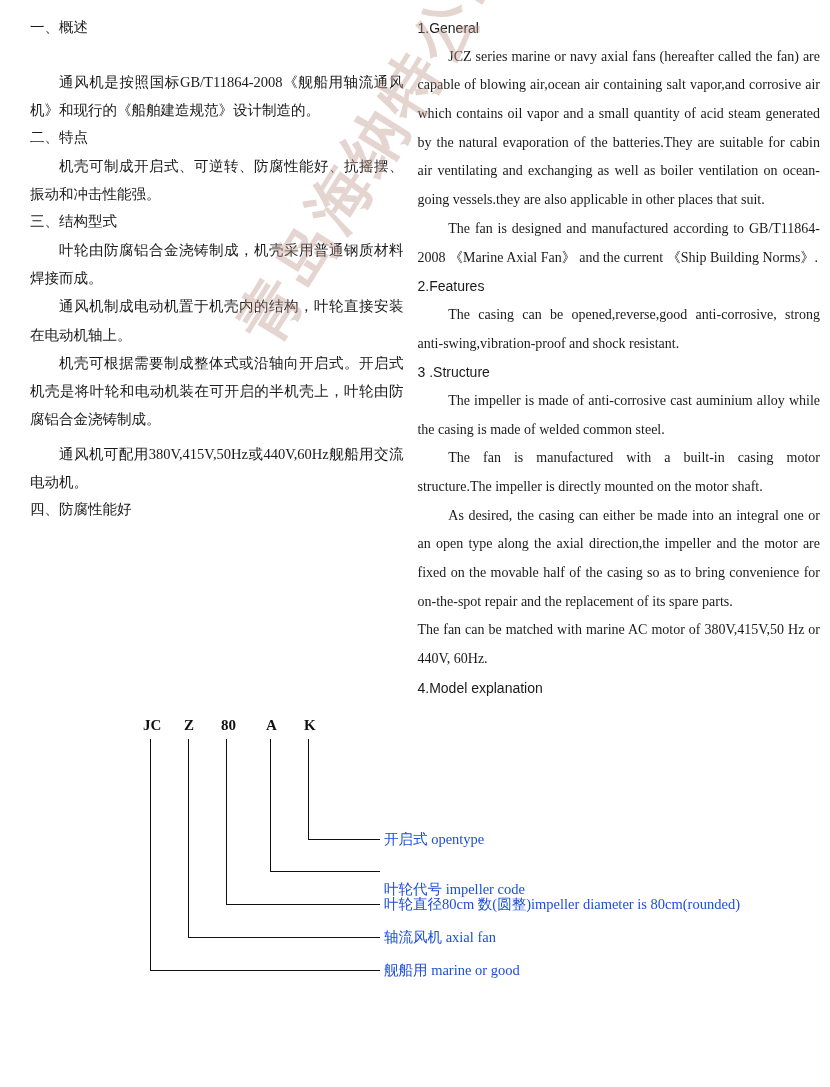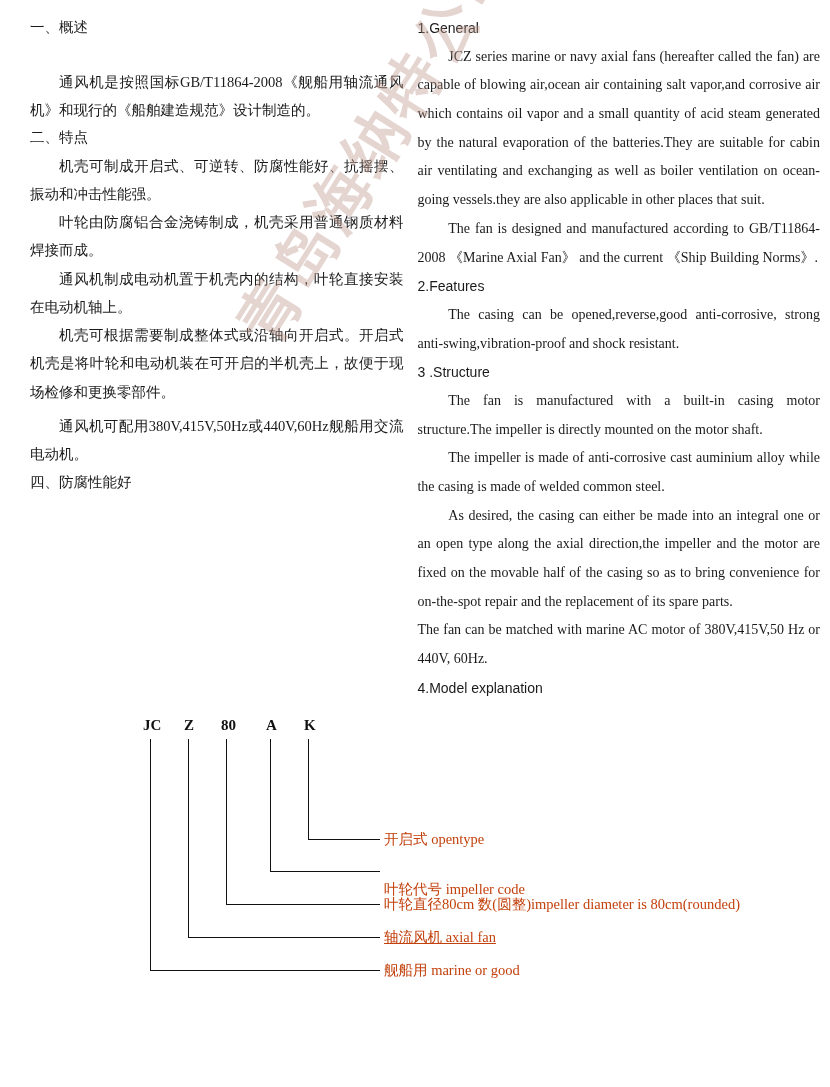--- a/index.html
+++ b/index.html
@@ -139,55 +139,56 @@
   }
   .hline {
     position: absolute;
     height: 1px;
     background: #111;
   }
   .leader-label {
     position: absolute;
     font-family: "Liberation Serif", serif;
     font-size: 14.5px;
-    color: #c2410c;
+    color: #1d4ed8;
     white-space: nowrap;
   }
 </style>
 </head>
 <body>
 
 <div class="page">
 
 
   <div class="columns">
 
     <div class="col-cn">
       <p class="cn-head">一、概述</p>
       <div class="gap-lg"></div>
       <p class="cn-p cn-indent">通风机是按照国标GB/T11864-2008《舰船用轴流通风机》和现行的《船舶建造规范》设计制造的。</p>
       <p class="cn-head">二、特点</p>
       <p class="cn-p cn-indent">机壳可制成开启式、可逆转、防腐性能好、抗摇摆、振动和冲击性能强。</p>
+      <p class="cn-head">三、结构型式</p>
       <p class="cn-p cn-indent">叶轮由防腐铝合金浇铸制成，机壳采用普通钢质材料焊接而成。</p>
       <p class="cn-p cn-indent">通风机制成电动机置于机壳内的结构，叶轮直接安装在电动机轴上。</p>
-      <p class="cn-p cn-indent">机壳可根据需要制成整体式或沿轴向开启式。开启式机壳是将叶轮和电动机装在可开启的半机壳上，故便于现场检修和更换零部件。</p>
+      <p class="cn-p cn-indent">机壳可根据需要制成整体式或沿轴向开启式。开启式机壳是将叶轮和电动机装在可开启的半机壳上，叶轮由防腐铝合金浇铸制成。</p>
       <div class="gap-sm"></div>
       <p class="cn-p cn-indent">通风机可配用380V,415V,50Hz或440V,60Hz舰船用交流电动机。</p>
       <p class="cn-head">四、防腐性能好</p>
     </div>
 
     <div class="col-en">
       <p class="en-head">1.General</p>
       <p class="en-p en-just en-indent">JCZ series marine or navy axial fans (hereafter called the fan) are capable of blowing air,ocean air containing salt vapor,and corrosive air which contains oil vapor and a small quantity of acid steam generated by the natural evaporation of the batteries.They are suitable for cabin air ventilating and exchanging as well as boiler ventilation on ocean-going vessels.they are also applicable in other places that suit.</p>
       <p class="en-p en-just en-indent">The fan is designed and manufactured according to GB/T11864-2008 《Marine Axial Fan》 and the current 《Ship Building Norms》.</p>
       <p class="en-head">2.Features</p>
       <p class="en-p en-just en-indent">The casing can be opened,reverse,good anti-corrosive, strong anti-swing,vibration-proof and shock resistant.</p>
       <p class="en-head">3 .Structure</p>
+      <p class="en-p en-just en-indent">The impeller is made of anti-corrosive cast auminium alloy while the casing is made of welded common steel.</p>
       <p class="en-p en-just en-indent">The fan is manufactured with a built-in casing motor structure.The impeller is directly mounted on the motor shaft.</p>
-      <p class="en-p en-just en-indent">The impeller is made of anti-corrosive cast auminium alloy while the casing is made of welded common steel.</p>
       <p class="en-p en-just en-indent">As desired, the casing can either be made into an integral one or an open type along the axial direction,the impeller and the motor are fixed on the movable half of the casing so as to bring convenience for on-the-spot repair and the replacement of its spare parts.</p>
       <p class="en-p">The fan can be matched with marine AC motor of 380V,415V,50 Hz or 440V, 60Hz.</p>
       <p class="en-head">4.Model explanation</p>
     </div>
   </div>
 
   <div class="watermark">青岛海纳特公司</div>
 
   <div class="diagram">
 
@@ -204,20 +205,20 @@
     <div class="vline" style="left:270px; top:22px; height:132px;"></div>
     <div class="hline" style="left:270px; top:154px; width:110px;"></div>
     <div class="leader-label" style="left:384px; top:163px;">叶轮代号 impeller code</div>
 
     <div class="vline" style="left:226px; top:22px; height:165px;"></div>
     <div class="hline" style="left:226px; top:187px; width:154px;"></div>
     <div class="leader-label" style="left:384px; top:178px;">叶轮直径80cm 数(圆整)impeller diameter is 80cm(rounded)</div>
 
     <div class="vline" style="left:188px; top:22px; height:198px;"></div>
     <div class="hline" style="left:188px; top:220px; width:192px;"></div>
-    <div class="leader-label" style="left:384px; top:211px;text-decoration:underline;">轴流风机 axial fan</div>
+    <div class="leader-label" style="left:384px; top:211px;">轴流风机 axial fan</div>
 
     <div class="vline" style="left:150px; top:22px; height:231px;"></div>
     <div class="hline" style="left:150px; top:253px; width:230px;"></div>
     <div class="leader-label" style="left:384px; top:244px;">舰船用 marine or good</div>
   </div>
 
 </div>
 
 </body></html>

